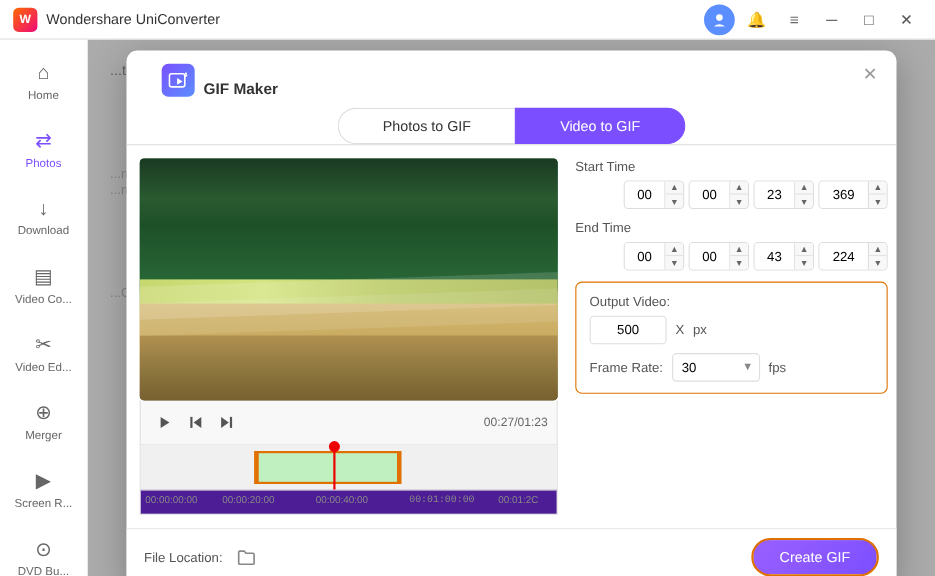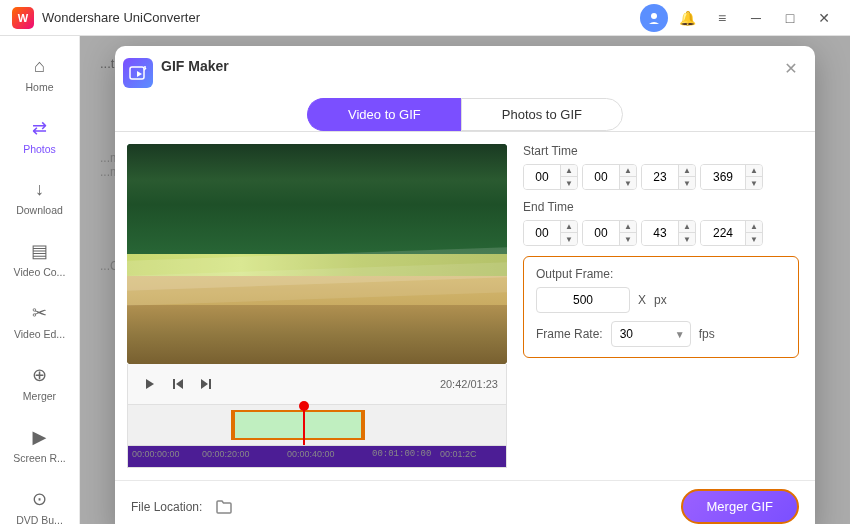--- a/index.html
+++ b/index.html
@@ -83,22 +83,22 @@
     .gif-modal {
       background: #fff;
       border-radius: 10px;
       width: 700px;
       box-shadow: 0 8px 32px rgba(0,0,0,0.25);
       overflow: hidden;
       position: relative;
     }
     .modal-header {
       display: flex;
-      align-items: flex-start;
-      padding: 12px 16px 0 8px;
+      align-items: flex-end;
+      padding: 12px 16px 0 32px;
       position: relative;
     }
     .modal-title-icon {
       width: 30px; height: 30px;
       background: linear-gradient(135deg, #7b4fff, #5b8fff);
       border-radius: 6px;
       display: flex; align-items: center; justify-content: center;
       color: white; font-size: 14px;
       margin-right: 8px;
     }
@@ -282,38 +282,39 @@
     .section-label {
       font-size: 12px;
       color: #555;
       margin-bottom: 6px;
       font-weight: 500;
     }
     .time-inputs {
       display: flex;
       gap: 4px;
       align-items: center;
+      margin-left: 44px;
     }
 
     
     .output-size-box {
       border: 1.5px solid #e07000;
       border-radius: 6px;
       padding: 10px 12px;
       margin-bottom: 10px;
       background: #fff;
     }
     .output-size-row {
       display: flex;
       align-items: center;
       gap: 8px;
       margin-top: 6px;
     }
     .size-input {
-      width: 94px;
+      width: 70px;
       border: 1px solid #ddd;
       border-radius: 4px;
       padding: 5px 24px;
       font-size: 12px;
       text-align: center;
     }
     .size-x { font-size: 12px; color: #555; }
     .size-unit { font-size: 12px; color: #555; }
 
     
@@ -514,22 +515,22 @@
               <path d="M8 7 L13 10 L8 13 Z" fill="white"></path>
               <path d="M15 6 L17 4" stroke="white" stroke-width="1.5"></path>
               <circle cx="16" cy="3" r="1" fill="white"></circle>
             </svg>
           </div>
           <span class="modal-title">GIF Maker</span>
           <div class="modal-close">✕</div>
         </div>
 
         <div class="tab-bar">
+          <button class="tab-btn">Photos to GIF</button>
           <button class="tab-btn active">Video to GIF</button>
-          <button class="tab-btn">Photos to GIF</button>
         </div>
 
         <div class="modal-body">
 
           <div class="video-preview">
 
             <div class="video-frame">
               <div class="video-beach">
 
                 <div style="position:absolute;top:0;left:0;right:0;height:55%;background:linear-gradient(180deg,#1a3a22 0%,#2a5a30 30%,#1e5028 50%,#2a6a38 100%);"></div>
@@ -552,37 +553,37 @@
                     <rect x="2" y="2" width="2" height="10" fill="#555"></rect>
                     <polygon points="12,2 5,7 12,12" fill="#555"></polygon>
                   </svg>
               </div>
               <div class="ctrl-btn">
                 <svg width="14" height="14" viewBox="0 0 14 14">
                     <rect x="10" y="2" width="2" height="10" fill="#555"></rect>
                     <polygon points="2,2 9,7 2,12" fill="#555"></polygon>
                   </svg>
               </div>
-              <span class="time-display">20:42/01:23</span>
+              <span class="time-display">00:27/01:23</span>
             </div>
 
             <div class="timeline-container">
               <div class="timeline-track">
                 <div class="timeline-selection"></div>
                 <div class="timeline-handle-left"></div>
                 <div class="timeline-handle-right"></div>
                 <div class="timeline-needle"></div>
               </div>
               <div class="timeline-ruler">
                 <div style="position:relative;width:100%;height:16px;">
                   <span class="ruler-mark" style="left:0px;">00:00:00:00</span>
                   <span class="ruler-mark" style="left:70px;">00:00:20:00</span>
                   <span class="ruler-mark" style="left:155px;">00:00:40:00</span>
                   <span class="ruler-mark" style="left:240px;font-family:Liberation Mono, monospace;">00:01:00:00</span>
-                  <span class="ruler-mark" style="left:308px;">00:01:2C</span>
+                  <span class="ruler-mark" style="left:321px;">00:01:2C</span>
                 </div>
               </div>
             </div>
           </div>
 
           <div class="settings-panel">
 
             <div class="time-section">
               <div class="section-label">Start Time</div>
               <div class="time-inputs">
@@ -645,21 +646,21 @@
                   <input class="spinner-input" type="text" value="224" style="width: 44px;">
                   <div class="spinner-btns">
                     <div class="sp-up">▲</div>
                     <div class="sp-dn">▼</div>
                   </div>
                 </div>
               </div>
             </div>
 
             <div class="output-size-box">
-              <div class="section-label">Output Frame:</div>
+              <div class="section-label">Output Video:</div>
               <div class="output-size-row">
                 <input class="size-input" type="text" value="500" style="">
                 <span class="size-x">X</span>
                 <span class="size-unit">px</span>
               </div>
 
               <div class="frame-rate-row">
                 <span class="section-label" style="margin-bottom:0;">Frame Rate:</span>
                 <div class="fps-wrapper">
                   <select class="fps-select">
@@ -676,18 +677,18 @@
           </div>
         </div>
 
         <div class="modal-footer">
           <span class="file-location-label">File Location:</span>
           <div class="folder-icon-btn">
             <svg width="18" height="18" viewBox="0 0 18 18">
                 <path d="M2 4 Q2 3 3 3 L7 3 L8.5 5 L15 5 Q16 5 16 6 L16 14 Q16 15 15 15 L3 15 Q2 15 2 14 Z" fill="none" stroke="#888" stroke-width="1.5"></path>
               </svg>
           </div>
-          <button class="create-gif-btn">Merger GIF</button>
+          <button class="create-gif-btn">Create GIF</button>
         </div>
       </div>
     </div>
   </div>
 </div>
 
 </body></html>

